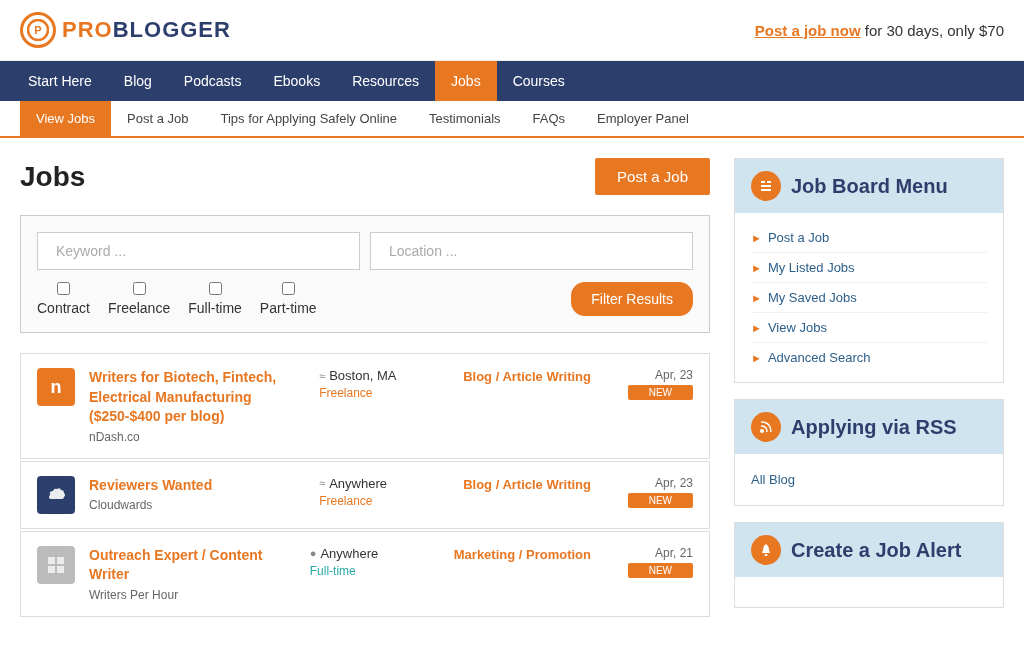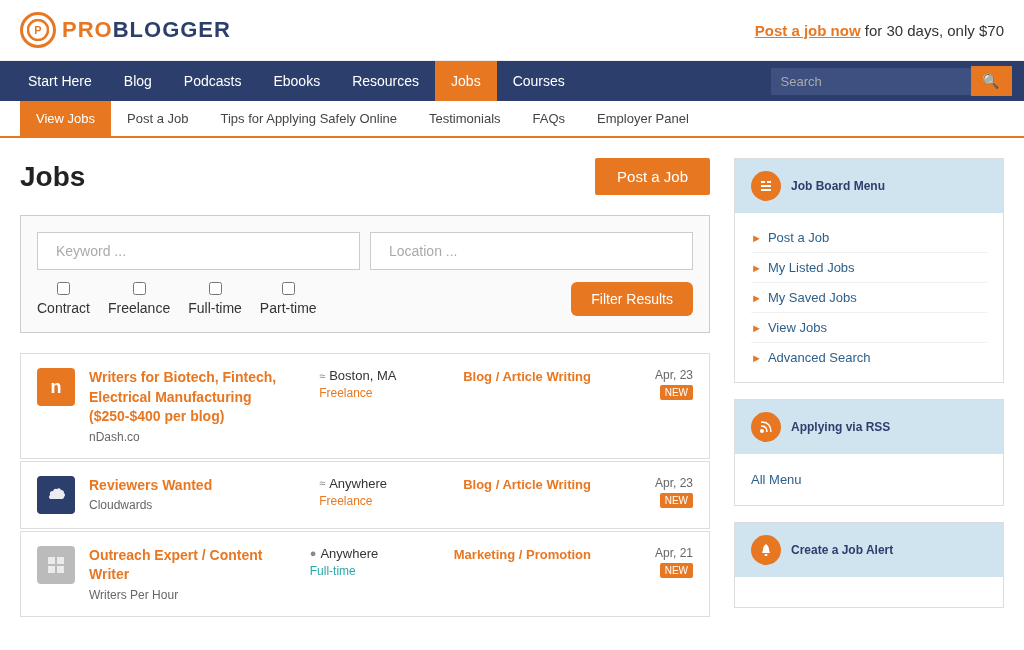--- a/index.html
+++ b/index.html
@@ -179,21 +179,21 @@
     }
     .checkbox-item input { cursor: pointer; }
     .filter-btn {
       margin-left: auto;
       background: #e87722;
       color: #fff;
       border: none;
       padding: 9px 20px;
       font-size: 14px;
       cursor: pointer;
-      border-radius: 6px;
+      border-radius: 14px;
     }
 
     
     .job-listing {
       border: 1px solid #ddd;
       padding: 14px 16px;
       margin-bottom: 2px;
       display: flex;
       align-items: flex-start;
       gap: 14px;
@@ -263,41 +263,41 @@
       min-width: 80px;
       text-align: right;
       font-size: 12px;
       color: #666;
     }
     .new-badge {
       display: inline-block;
       background: #e87722;
       color: #fff;
       font-size: 10px;
-      padding: 2px 5px;
+      padding: 2px 21px;
       border-radius: 2px;
       margin-top: 3px;
     }
 
     
     .sidebar {
       width: 270px;
       flex-shrink: 0;
     }
     .sidebar-box {
       border: 1px solid #ddd;
       margin-bottom: 16px;
     }
     .sidebar-box-header {
       background: #d0e4f0;
       padding: 12px 16px;
       display: flex;
       align-items: center;
       gap: 10px;
-      font-size: 12px;
+      font-size: 20px;
       font-weight: bold;
       color: #2c3e6b;
     }
     .sidebar-icon-circle {
       width: 30px;
       height: 30px;
       background: #e87722;
       border-radius: 50%;
       display: flex;
       align-items: center;
@@ -360,24 +360,20 @@
 </header>
 
 <nav class="main-nav">
   <a href="#">Start Here</a>
   <a href="#">Blog</a>
   <a href="#">Podcasts</a>
   <a href="#">Ebooks</a>
   <a href="#">Resources</a>
   <a href="#" class="active">Jobs</a>
   <a href="#">Courses</a>
-  <div class="search-area">
-    <input type="text" class="nav-search-input" placeholder="Search" style="">
-    <button class="nav-search-btn">🔍</button>
-  </div>
 </nav>
 
 <nav class="sub-nav">
   <a href="#" class="active">View Jobs</a>
   <a href="#">Post a Job</a>
   <a href="#">Tips for Applying Safely Online</a>
   <a href="#">Testimonials</a>
   <a href="#">FAQs</a>
   <a href="#">Employer Panel</a>
 </nav>
@@ -546,21 +542,21 @@
           <svg width="14" height="14" viewBox="0 0 14 14" fill="white">
             <circle cx="3" cy="11" r="2" fill="white"></circle>
             <path d="M2 6 Q8 6 8 12" stroke="white" stroke-width="1.5" fill="none"></path>
             <path d="M2 2 Q12 2 12 12" stroke="white" stroke-width="1.5" fill="none"></path>
           </svg>
         </div>
         <span>Applying via RSS</span>
       </div>
       <div class="sidebar-box-body">
         <div class="sidebar-text">
-          <a href="#">All Menu</a>
+          <a href="#">All Blog</a>
         </div>
       </div>
     </div>
 
     <div class="sidebar-box">
       <div class="sidebar-box-header">
         <div class="sidebar-icon-circle">
           <svg width="14" height="14" viewBox="0 0 14 14" fill="white">
             <path d="M7 1 Q10 3 10 7 L11 10 H3 L4 7 Q4 3 7 1Z" fill="white"></path>
             <rect x="5.5" y="11" width="3" height="2" rx="1" fill="white"></rect>

